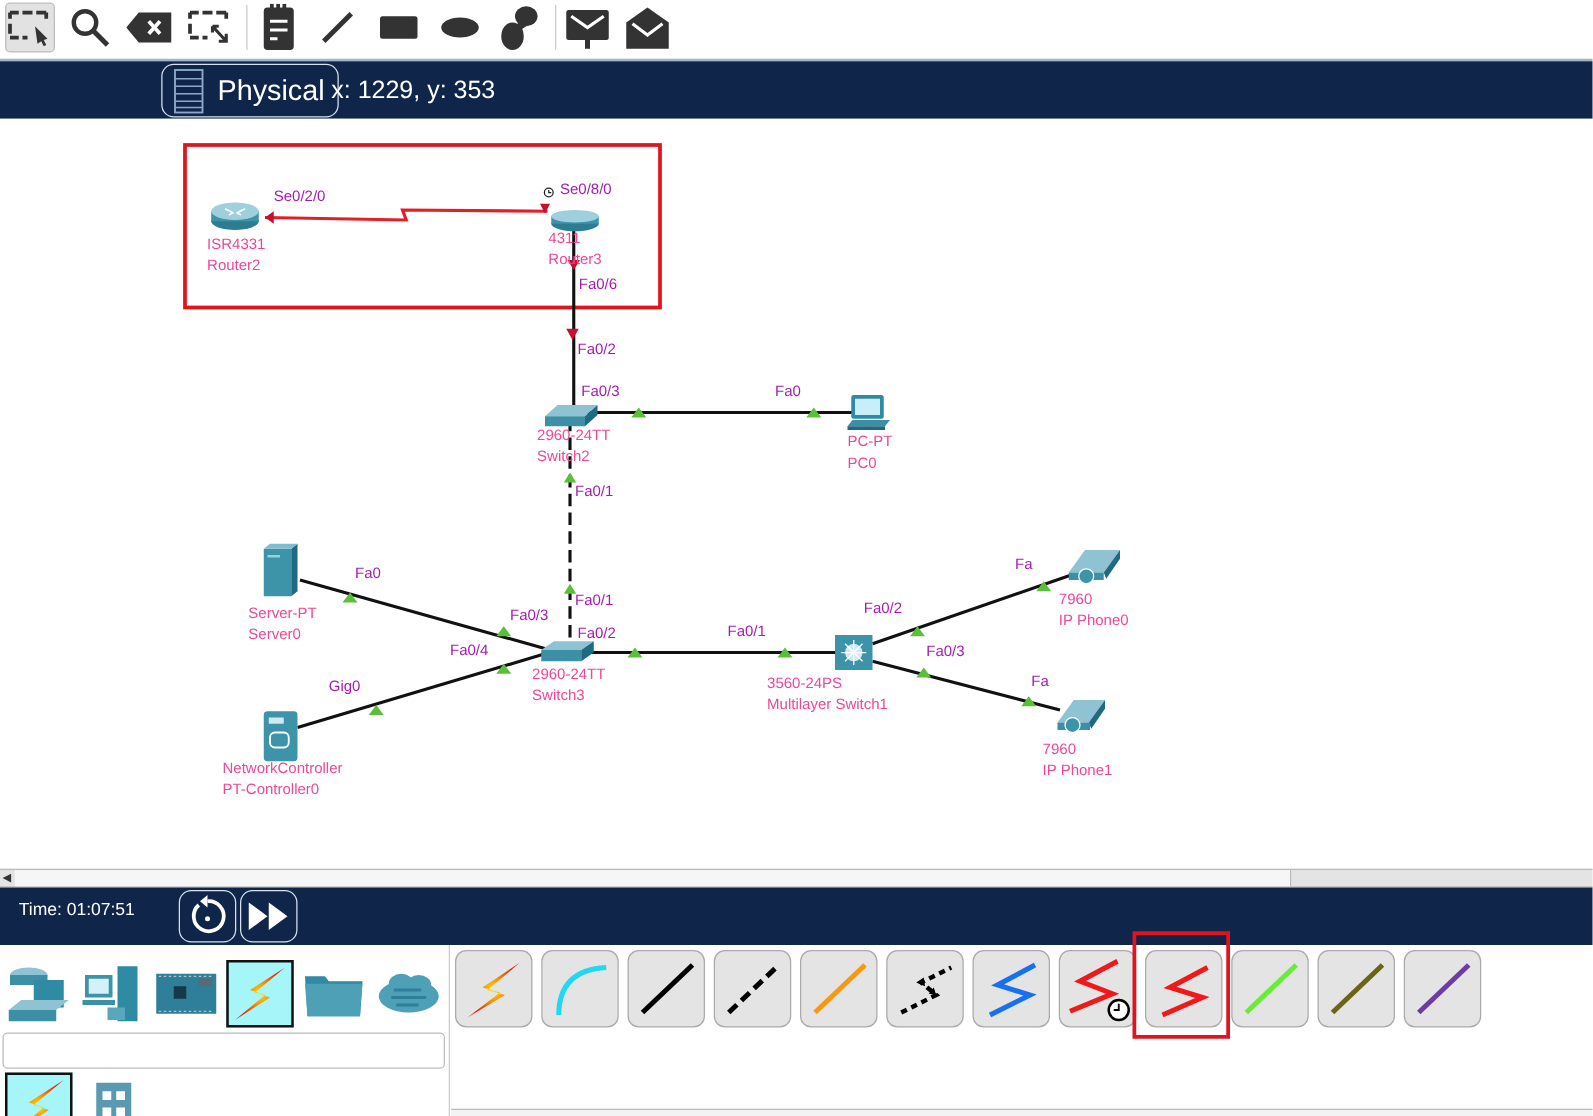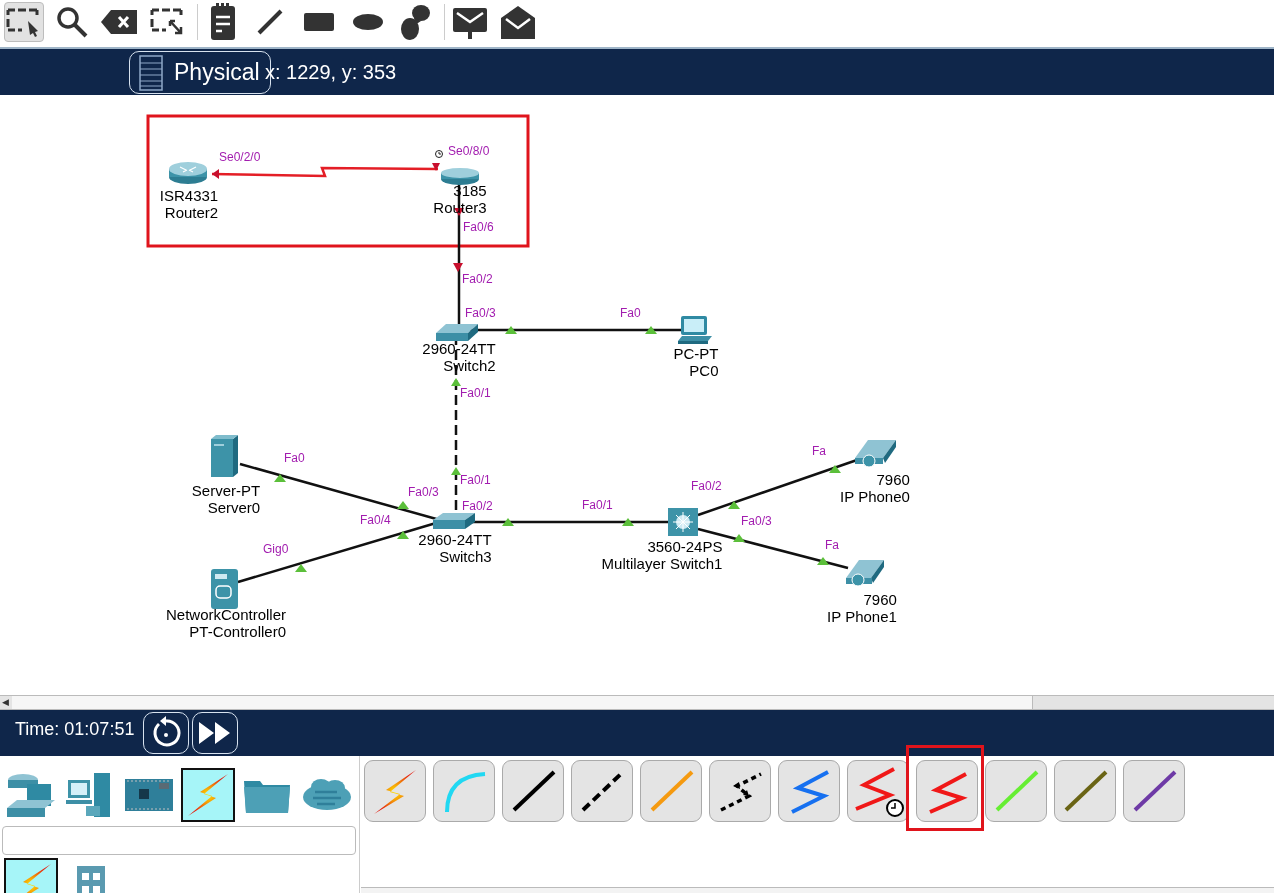--- a/index.html
+++ b/index.html
@@ -9,26 +9,26 @@
   .tb-btn.active { background: #e2e2e2; border: 1px solid #bdbdbd; border-radius: 4px; }
   .tb-sep { position: absolute; top: 4px; width: 1px; height: 36px; background: #ccc; }
   .topline { position: absolute; left: 0; top: 47px; width: 1274px; height: 2px; background: #9fb5c8; }
   .navbar { position: absolute; left: 0; top: 49px; width: 1274px; height: 46px; background: #0f264a; }
   .tab { position: absolute; top: 2px; height: 43px; border-radius: 10px; border: 1px solid #d7e2ef; display: flex; align-items: center; color: #fff; font-size: 23px; }
   .tab.logical { left: 0; width: 126px; background: #1d86c0; font-weight: bold; }
   .tab.physical { left: 129px; width: 142px; background: #0f264a; }
   .coords { position: absolute; left: 265px; top: 12px; color: #fff; font-size: 20px; }
   .canvas { position: absolute; left: 0; top: 95px; width: 1274px; height: 600px; background: #fff; }
   .lbl { position: absolute; font-size: 12px; color: #a21caf; white-space: nowrap; line-height: 17px; }
-  .dev-lbl { position: absolute; font-size: 15px; color: #000000; text-align: right; line-height: 17px; white-space: nowrap; transform: translateX(-50%); }
+  .dev-lbl { position: absolute; font-size: 12px; color: #ec4899; text-align: left; line-height: 17px; white-space: nowrap; transform: translateX(-50%); }
   .hscroll { position: absolute; left: 0; top: 695px; width: 1274px; height: 15px; background: #e4e4e4; border-top: 1px solid #bbb; border-bottom: 1px solid #bbb; }
   .hscroll .thumb { position: absolute; left: 12px; top: 0; width: 1021px; height: 13px; background: #f6f6f6; border-right: 1px solid #bbb; }
   .hscroll .arrow { position: absolute; left: 2px; top: 1px; font-size: 9px; color: #333; }
   .timebar { position: absolute; left: 0; top: 710px; width: 1274px; height: 46px; background: #0f264a; }
-  .time { position: absolute; left: 15px; top: 9px; color: #fff; font-size: 18px; }
+  .time { position: absolute; left: 15px; top: 9px; color: #fff; font-size: 14px; }
   .tbtn { position: absolute; top: 2px; width: 46px; height: 42px; border: 1px solid #d7e2ef; border-radius: 10px; display: flex; align-items: center; justify-content: center; }
   .bottom-left { position: absolute; left: 0; top: 756px; width: 360px; height: 137px; background: #fff; border-right: 1px solid #ccc; }
   .cat { position: absolute; top: 12px; width: 54px; height: 54px; display: flex; align-items: center; justify-content: center; }
   .cat.sel { background: #a6f5f8; border: 2px solid #111; }
   .search { position: absolute; left: 2px; top: 70px; width: 354px; height: 29px; border: 1px solid #bbb; border-radius: 4px; background: #fff; }
   .sub { position: absolute; top: 102px; width: 54px; height: 40px; display: flex; align-items: flex-start; justify-content: center; overflow: hidden; }
   .sub.sel { background: #a6f5f8; border: 2px solid #111; }
   .cables { position: absolute; left: 361px; top: 756px; width: 913px; height: 137px; background: #fff; }
   .cable { position: absolute; top: 4px; width: 62px; height: 62px; background: #e4e4e4; border: 1px solid #aaa; border-radius: 9px; display: flex; align-items: center; justify-content: center; }
   .hl-box { position: absolute; border: 3px solid #e0141c; }
@@ -248,21 +248,21 @@
   <span class="lbl" style="left:691px;top:383px">Fa0/2</span>
   <span class="lbl" style="left:741px;top:418px">Fa0/3</span>
   <span class="lbl" style="left:812px;top:348px">Fa</span>
   <span class="lbl" style="left:825px;top:442px">Fa</span>
 
   <div class="dev-lbl" style="left:189px;top:92px">
       <div>ISR4331</div>
       <div>Router2</div>
     </div>
   <div class="dev-lbl" style="left:460px;top:87px">
-      <div>3185</div>
+      <div>4311</div>
       <div>Router3</div>
     </div>
   <div class="dev-lbl" style="left:459px;top:245px">
       <div>2960-24TT</div>
       <div>Switch2</div>
     </div>
   <div class="dev-lbl" style="left:696px;top:250px">
       <div>PC-PT</div>
       <div>PC0</div>
     </div>

